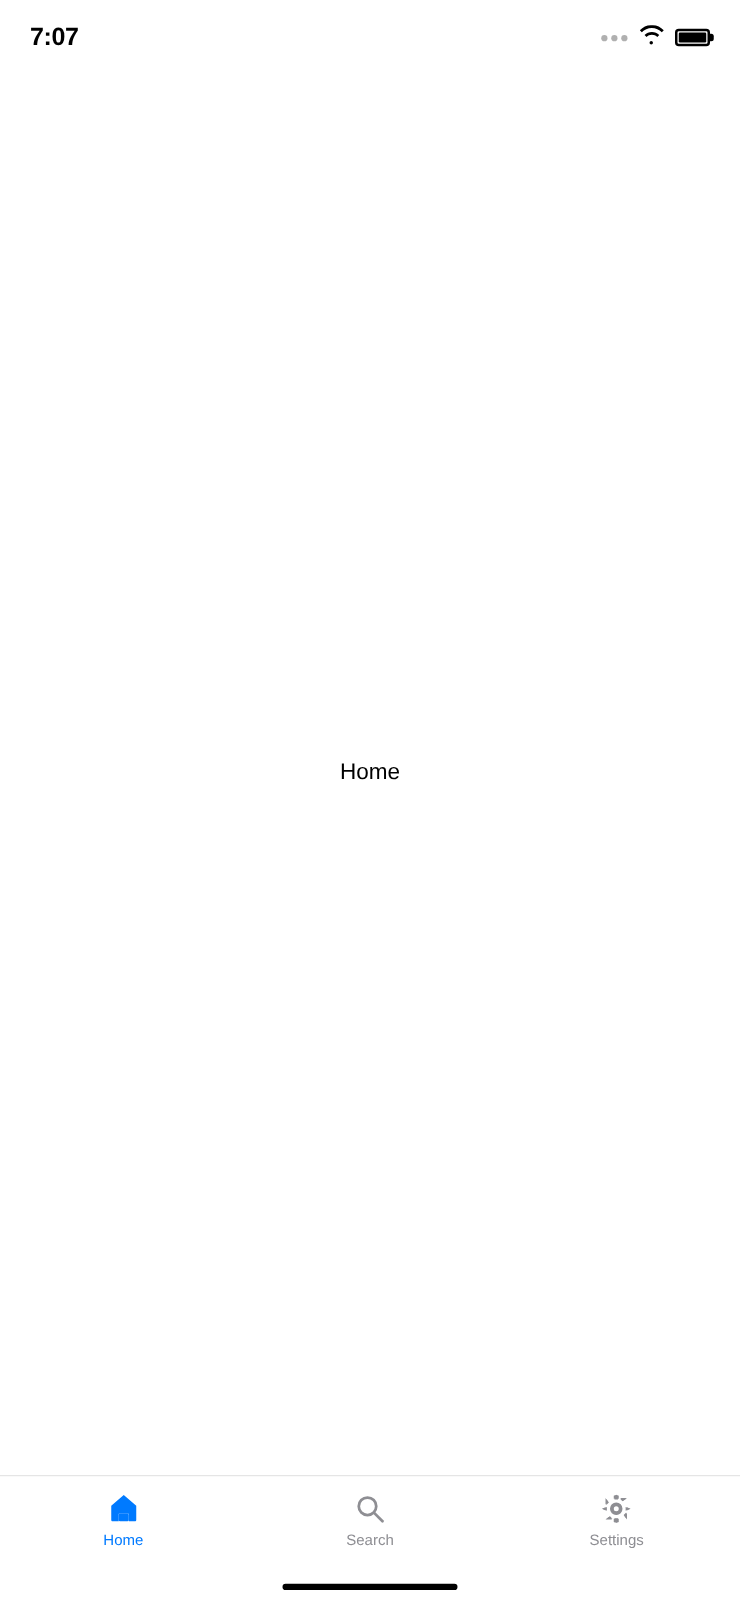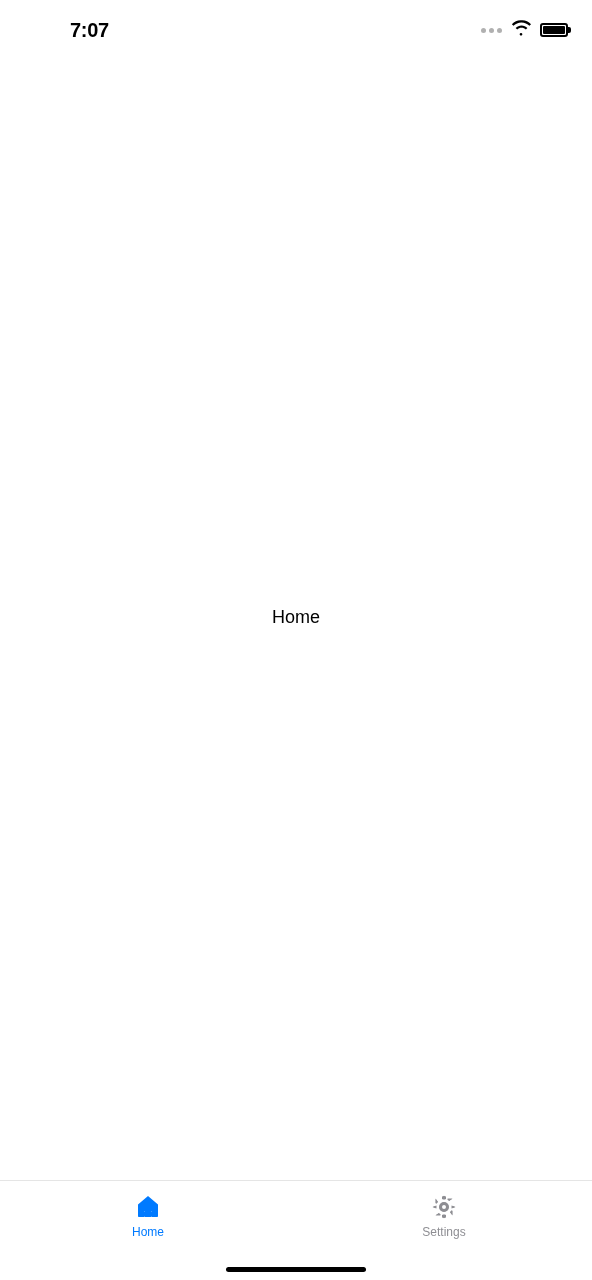--- a/index.html
+++ b/index.html
@@ -18,21 +18,20 @@
       position: relative;
     }
 
     
     .status-bar {
       display: flex;
       justify-content: space-between;
       align-items: center;
       padding: 14px 24px 8px;
       height: 54px;
-      margin-left: 46px;
     }
 
     .status-time {
       font-size: 20px;
       font-weight: 600;
       color: #000000;
       letter-spacing: -0.3px;
     }
 
     .status-icons {
@@ -200,20 +199,29 @@
   <div class="tab-item active">
     <div class="tab-icon">
       <svg width="26" height="26" viewBox="0 0 26 26" fill="none" xmlns="http://www.w3.org/2000/svg">
         <path d="M3 10.5L13 2L23 10.5V22C23 22.55 22.55 23 22 23H17V17H9V23H4C3.45 23 3 22.55 3 22V10.5Z" fill="#007AFF"></path>
         <rect x="9" y="17" width="8" height="6" rx="1" fill="#007AFF"></rect>
       </svg>
     </div>
     <span class="tab-label" style="color:#007AFF;">Home</span>
   </div>
 
+  <div class="tab-item inactive">
+    <div class="tab-icon">
+      <svg width="26" height="26" viewBox="0 0 26 26" fill="none" xmlns="http://www.w3.org/2000/svg">
+        <circle cx="11" cy="11" r="7" stroke="#8e8e93" stroke-width="2.2" fill="none"></circle>
+        <line x1="16.5" y1="16.5" x2="23" y2="23" stroke="#8e8e93" stroke-width="2.2" stroke-linecap="round"></line>
+      </svg>
+    </div>
+    <span class="tab-label">Search</span>
+  </div>
 
 
   <div class="tab-item inactive">
     <div class="tab-icon">
       <svg width="26" height="26" viewBox="0 0 26 26" fill="none" xmlns="http://www.w3.org/2000/svg">
         <circle cx="13" cy="13" r="3.5" stroke="#8e8e93" stroke-width="2" fill="none"></circle>
         <path d="M13 2L14.5 5.5H11.5L13 2Z" fill="#8e8e93"></path>
         <path d="M13 24L14.5 20.5H11.5L13 24Z" fill="#8e8e93"></path>
         <path d="M2 13L5.5 14.5V11.5L2 13Z" fill="#8e8e93"></path>
         <path d="M24 13L20.5 14.5V11.5L24 13Z" fill="#8e8e93"></path>

